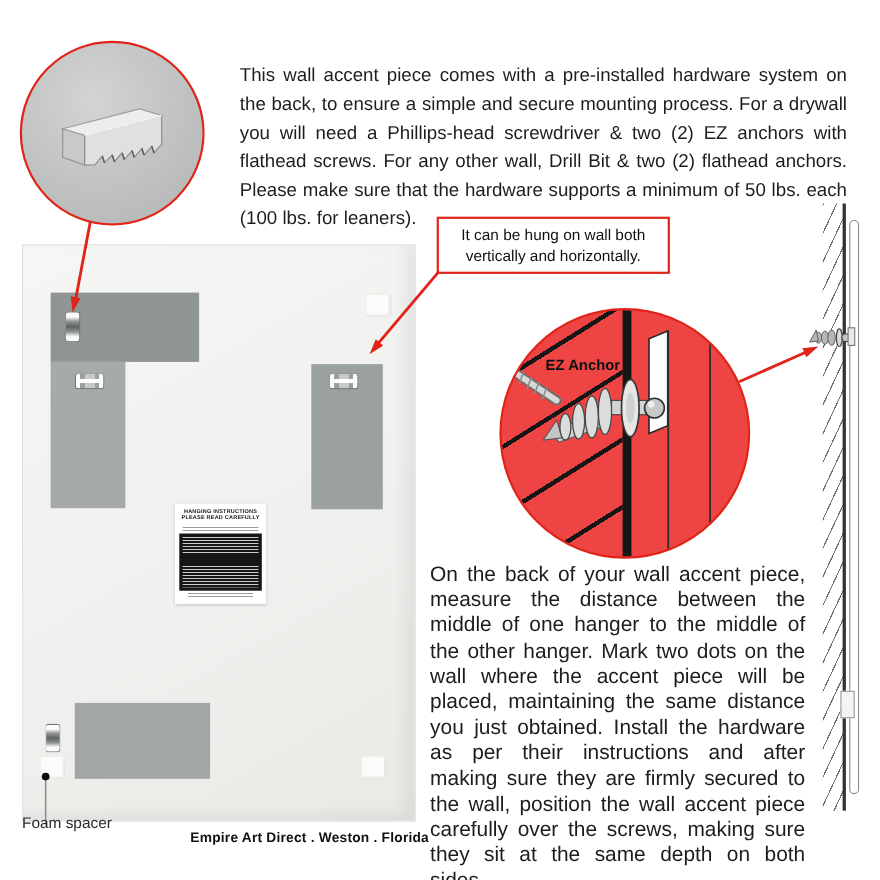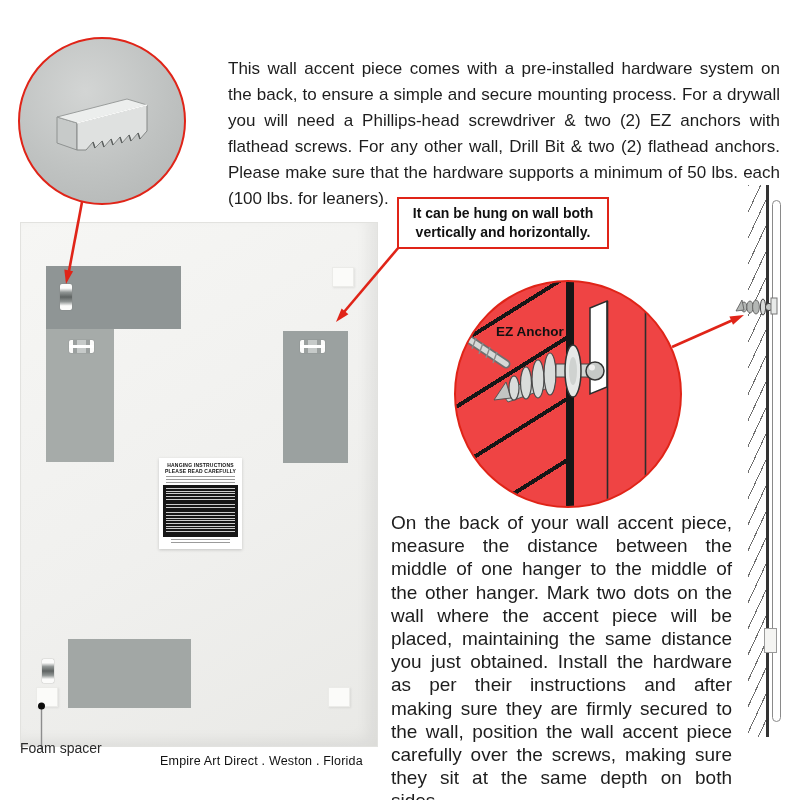--- a/index.html
+++ b/index.html
@@ -1,26 +1,26 @@
 <!DOCTYPE html>
 <html><head>
 <meta charset="utf-8">
 <style>
   html,body{margin:0;padding:0;background:#fff;}
   #stage{position:relative;width:800px;height:800px;background:#ffffff;overflow:hidden;
          font-family:"Liberation Sans",sans-serif;color:#1c1c1c;}
 
   
   .para{position:absolute;text-align:justify;color:#1d1d1d;}
-  #intro-para{left:218px;top:56px;width:552px;font-size:17px;line-height:26px;margin-left:10px;}
+  #intro-para{left:218px;top:56px;width:552px;font-size:17px;line-height:26px;}
   #install-para{left:391px;top:511px;width:341px;font-size:19px;line-height:23.2px;text-align-last:justify;}
 
   
   #callout{position:absolute;left:397px;top:197px;width:194px;border:2.5px solid #e02418;
-           background:#fff;padding:5px 7px;font-size:14px;font-weight:bold;line-height:19px;
+           background:#fff;padding:5px 7px;font-size:14px;font-weight:normal;line-height:19px;
            text-align:center;color:#111;}
 
   
   #hanger-inset{position:absolute;left:18px;top:37px;width:164px;height:164px;border-radius:50%;
                 border:2.5px solid #e02418;overflow:hidden;
                 background:radial-gradient(circle at 40% 32%,#d3d5d4 0%,#bfc2c1 55%,#b1b4b3 100%);}
 
   
   #board{position:absolute;left:20px;top:222px;width:356px;height:523px;
          background:linear-gradient(150deg,#f6f6f4 0%,#f0f0ee 55%,#e9e9e6 100%);
@@ -74,22 +74,22 @@
   #wall-hatch{position:absolute;left:748px;top:185px;width:19px;height:552px;
               background:repeating-linear-gradient(115deg,#6f6f6f 0 1px,transparent 1px 11px);}
   #wall-face{position:absolute;left:766px;top:185px;width:3px;height:552px;background:#333;}
   #side-profile{position:absolute;left:772px;top:200px;width:7px;height:520px;background:#fff;
                 border:1.5px solid #8a8a8a;border-radius:5px;}
   #side-foam{position:absolute;left:764px;top:628px;width:11px;height:23px;background:#f4f4f2;
              border:1px solid #9a9a9a;}
 
   
   #foam-label{position:absolute;left:20px;top:740px;font-size:14px;color:#2a2a2a;}
-  #footer-brand{position:absolute;left:160px;top:754px;width:230px;text-align:left;
-                font-size:12.5px;font-weight:normal;letter-spacing:.2px;color:#111;}
+  #footer-brand{position:absolute;left:160px;top:754px;width:230px;text-align:right;
+                font-size:12.5px;font-weight:bold;letter-spacing:.2px;color:#111;}
 
   svg{display:block;}
   .overlay{position:absolute;left:0;top:0;pointer-events:none;}
 </style>
 </head>
 <body>
 
 <div id="stage">
 
   <div class="para" id="intro-para">This wall accent piece comes with a pre-installed hardware system on the back, to ensure a simple and secure mounting process.  For a drywall you will need a Phillips-head screwdriver &amp; two (2) EZ anchors with flathead screws. For any other wall, Drill Bit &amp; two (2) flathead anchors.  Please make sure that the hardware supports a minimum of 50 lbs. each (100 lbs. for leaners).</div>

